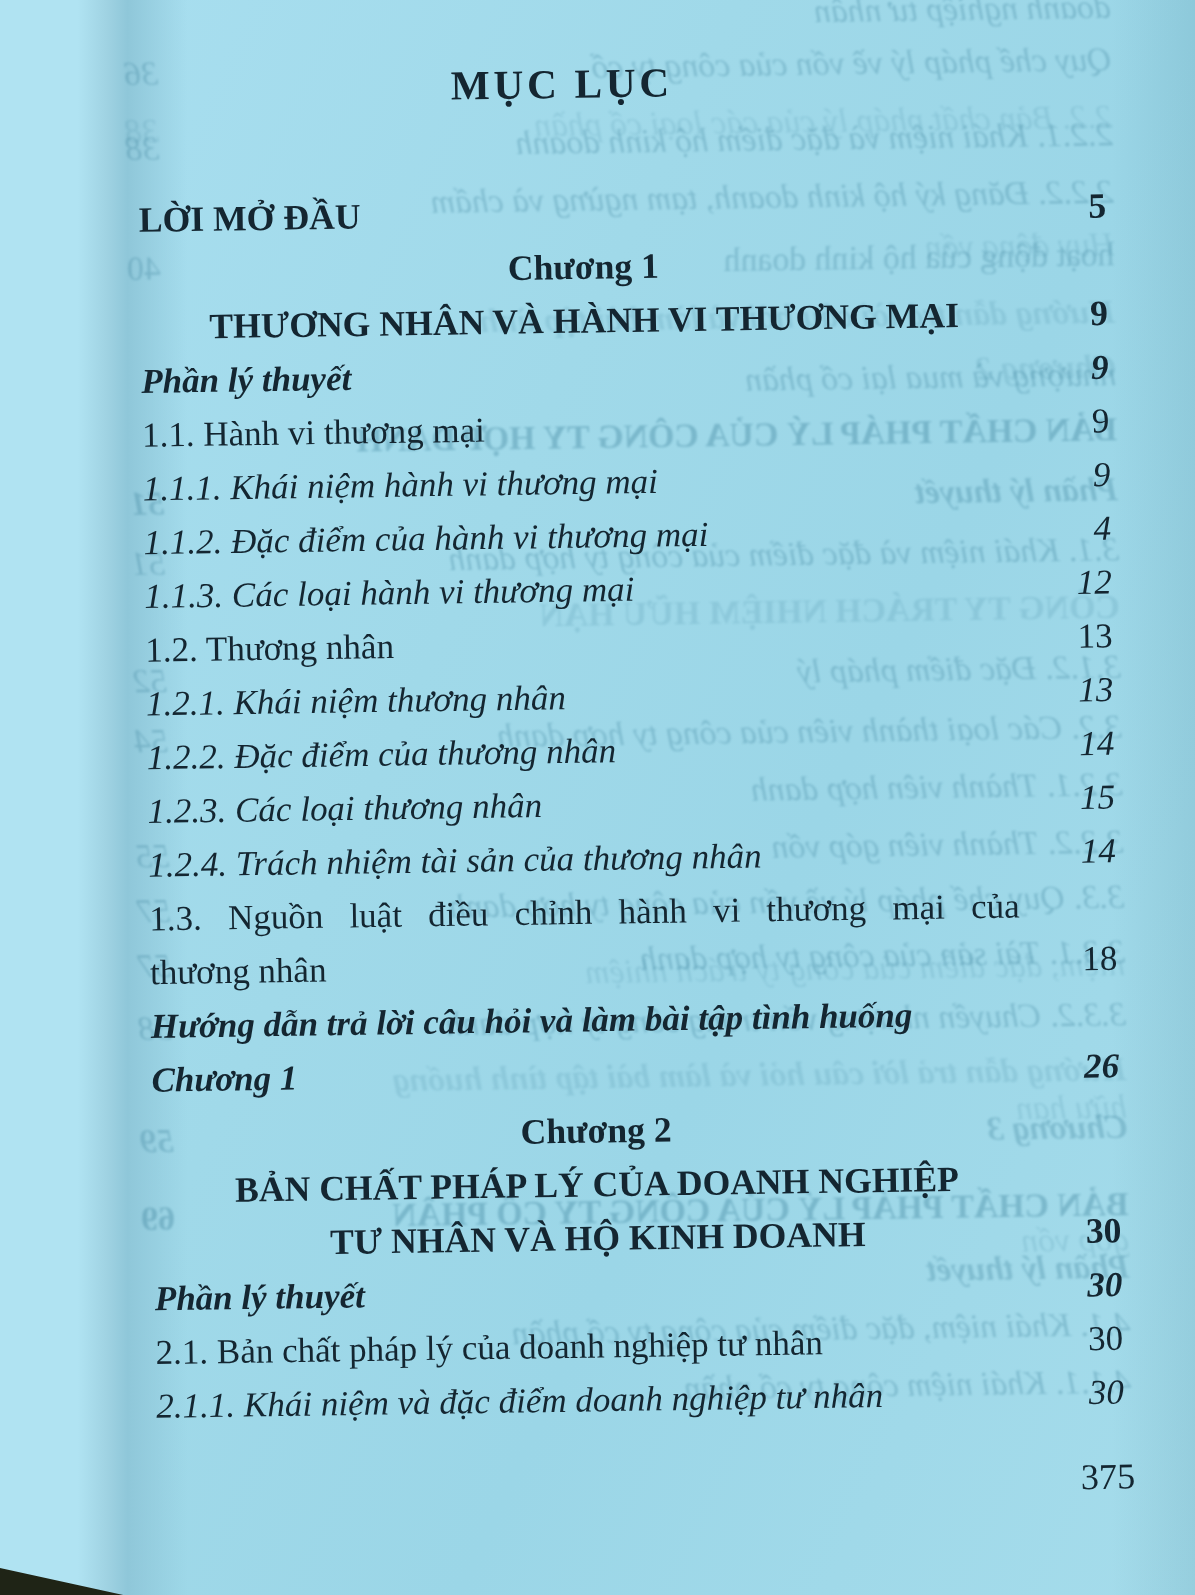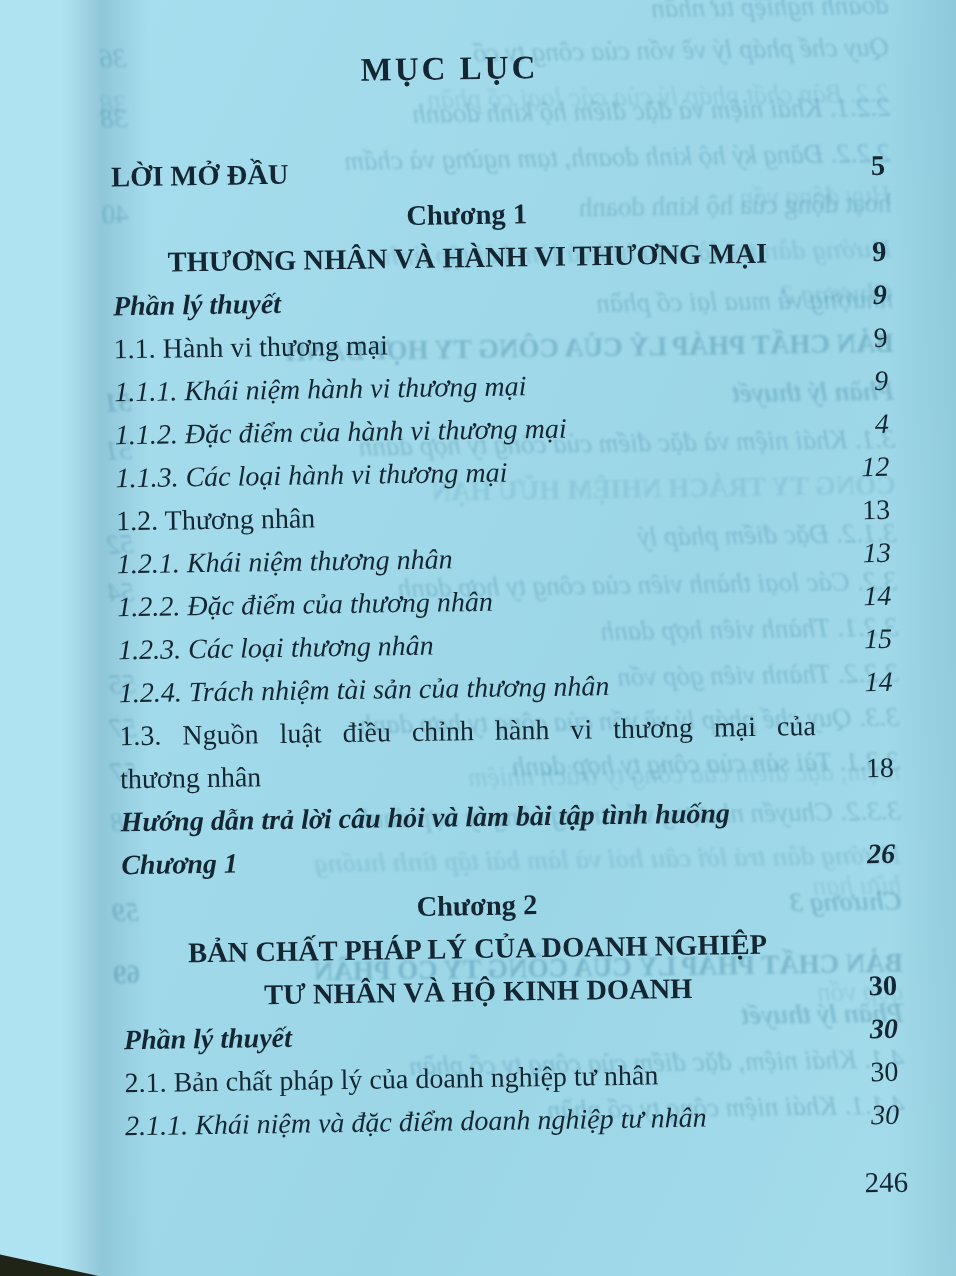--- a/index.html
+++ b/index.html
@@ -294,17 +294,17 @@
         </div>
         <div class="row ">
           <span class="t">2.1. Bản chất pháp lý của doanh nghiệp tư nhân</span>
           <span class="p">30</span>
         </div>
         <div class="row i">
           <span class="t">2.1.1. Khái niệm và đặc điểm doanh nghiệp tư nhân</span>
           <span class="p">30</span>
         </div>
       </div>
-    <div class="footer-page-number">246</div>
+    <div class="footer-page-number">375</div>
   </div>
 
   <div class="corner-shadow"></div>
 </div>
 
 </body></html>

